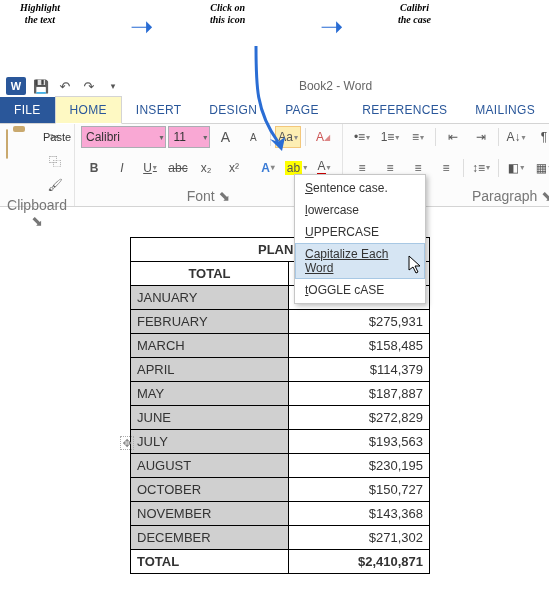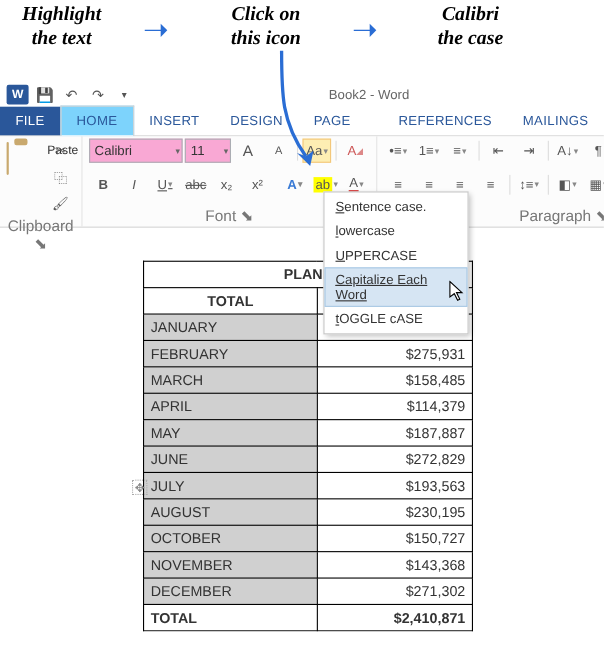--- a/index.html
+++ b/index.html
@@ -1,26 +1,26 @@
 <!DOCTYPE html>
 <html><head>
 <meta charset="utf-8">
 <style>
   body { margin:0; font-family:"Segoe UI",Arial,sans-serif; font-size:12px; background:#fff; color:#333; width:549px; }
   .anno { position:relative; height:75px; }
-  .anno-text { position:absolute; font-style:italic; font-family:"Comic Sans MS",cursive; font-size:18px; font-weight:bold; color:#000; text-align:center; line-height:1.2; }
+  .anno-text { position:absolute; font-style:italic; font-family:"Comic Sans MS",cursive; font-size:10px; font-weight:bold; color:#000; text-align:center; line-height:1.2; }
   .anno-arrow { position:absolute; color:#2a6dd4; font-size:28px; }
   .qat { display:flex; align-items:center; gap:6px; padding:2px 6px; }
   .word-icon { width:20px; height:18px; background:#2a579a; color:#fff; display:flex; align-items:center; justify-content:center; font-weight:bold; font-size:11px; border-radius:2px;}
   .qat-btn { width:18px; height:18px; display:flex; align-items:center; justify-content:center; color:#555; font-size:13px;}
   .doc-title { flex:1; text-align:center; color:#666; font-size:12px; }
   .tabs { display:flex; align-items:flex-end; height:26px; border-bottom:1px solid #d4d4d4; }
   .tab { padding:0 14px; height:26px; line-height:26px; font-size:12px; text-transform:uppercase; color:#2a579a; cursor:pointer; letter-spacing:.3px;}
   .tab.file { background:#2a579a; color:#fff; }
-  .tab.active { color:#2a579a; border:1px solid #d4d4d4; border-bottom:1px solid #fff; background:#7dd3fc; position:relative; top:1px;}
+  .tab.active { color:#2a579a; border:1px solid #d4d4d4; border-bottom:1px solid #fff; background:#fef9c3; position:relative; top:1px;}
   .ribbon { display:flex; background:#fcfcfc; border-bottom:1px solid #d4d4d4; height:82px; position:relative;}
   .group { border-right:1px solid #e4e4e4; padding:2px 6px 0; display:flex; flex-direction:column; justify-content:space-between;}
   .group-label { font-size:14px; color:#777; text-align:center; padding:1px 0 2px;}
   .row { display:flex; align-items:center; gap:2px; }
   .btn { min-width:20px; height:20px; display:flex; align-items:center; justify-content:center; font-size:12px; color:#555; border:1px solid transparent; padding:0 2px; cursor:pointer;}
   .btn.dd::after { content:"▾"; font-size:8px; margin-left:1px; color:#888;}
   .font-select { border:1px solid #abadb3; height:20px; font-size:12px; padding:0 14px 0 4px; background:#f9a8d4; position:relative; display:flex; align-items:center;}
   .font-select::after { content:"▾"; position:absolute; right:2px; font-size:8px; color:#666;}
   .sep { width:1px; height:18px; background:#ddd; margin:0 2px;}
   .case-btn { border:1px solid #f3c77b; background:#fdeeb3; position:relative;}

